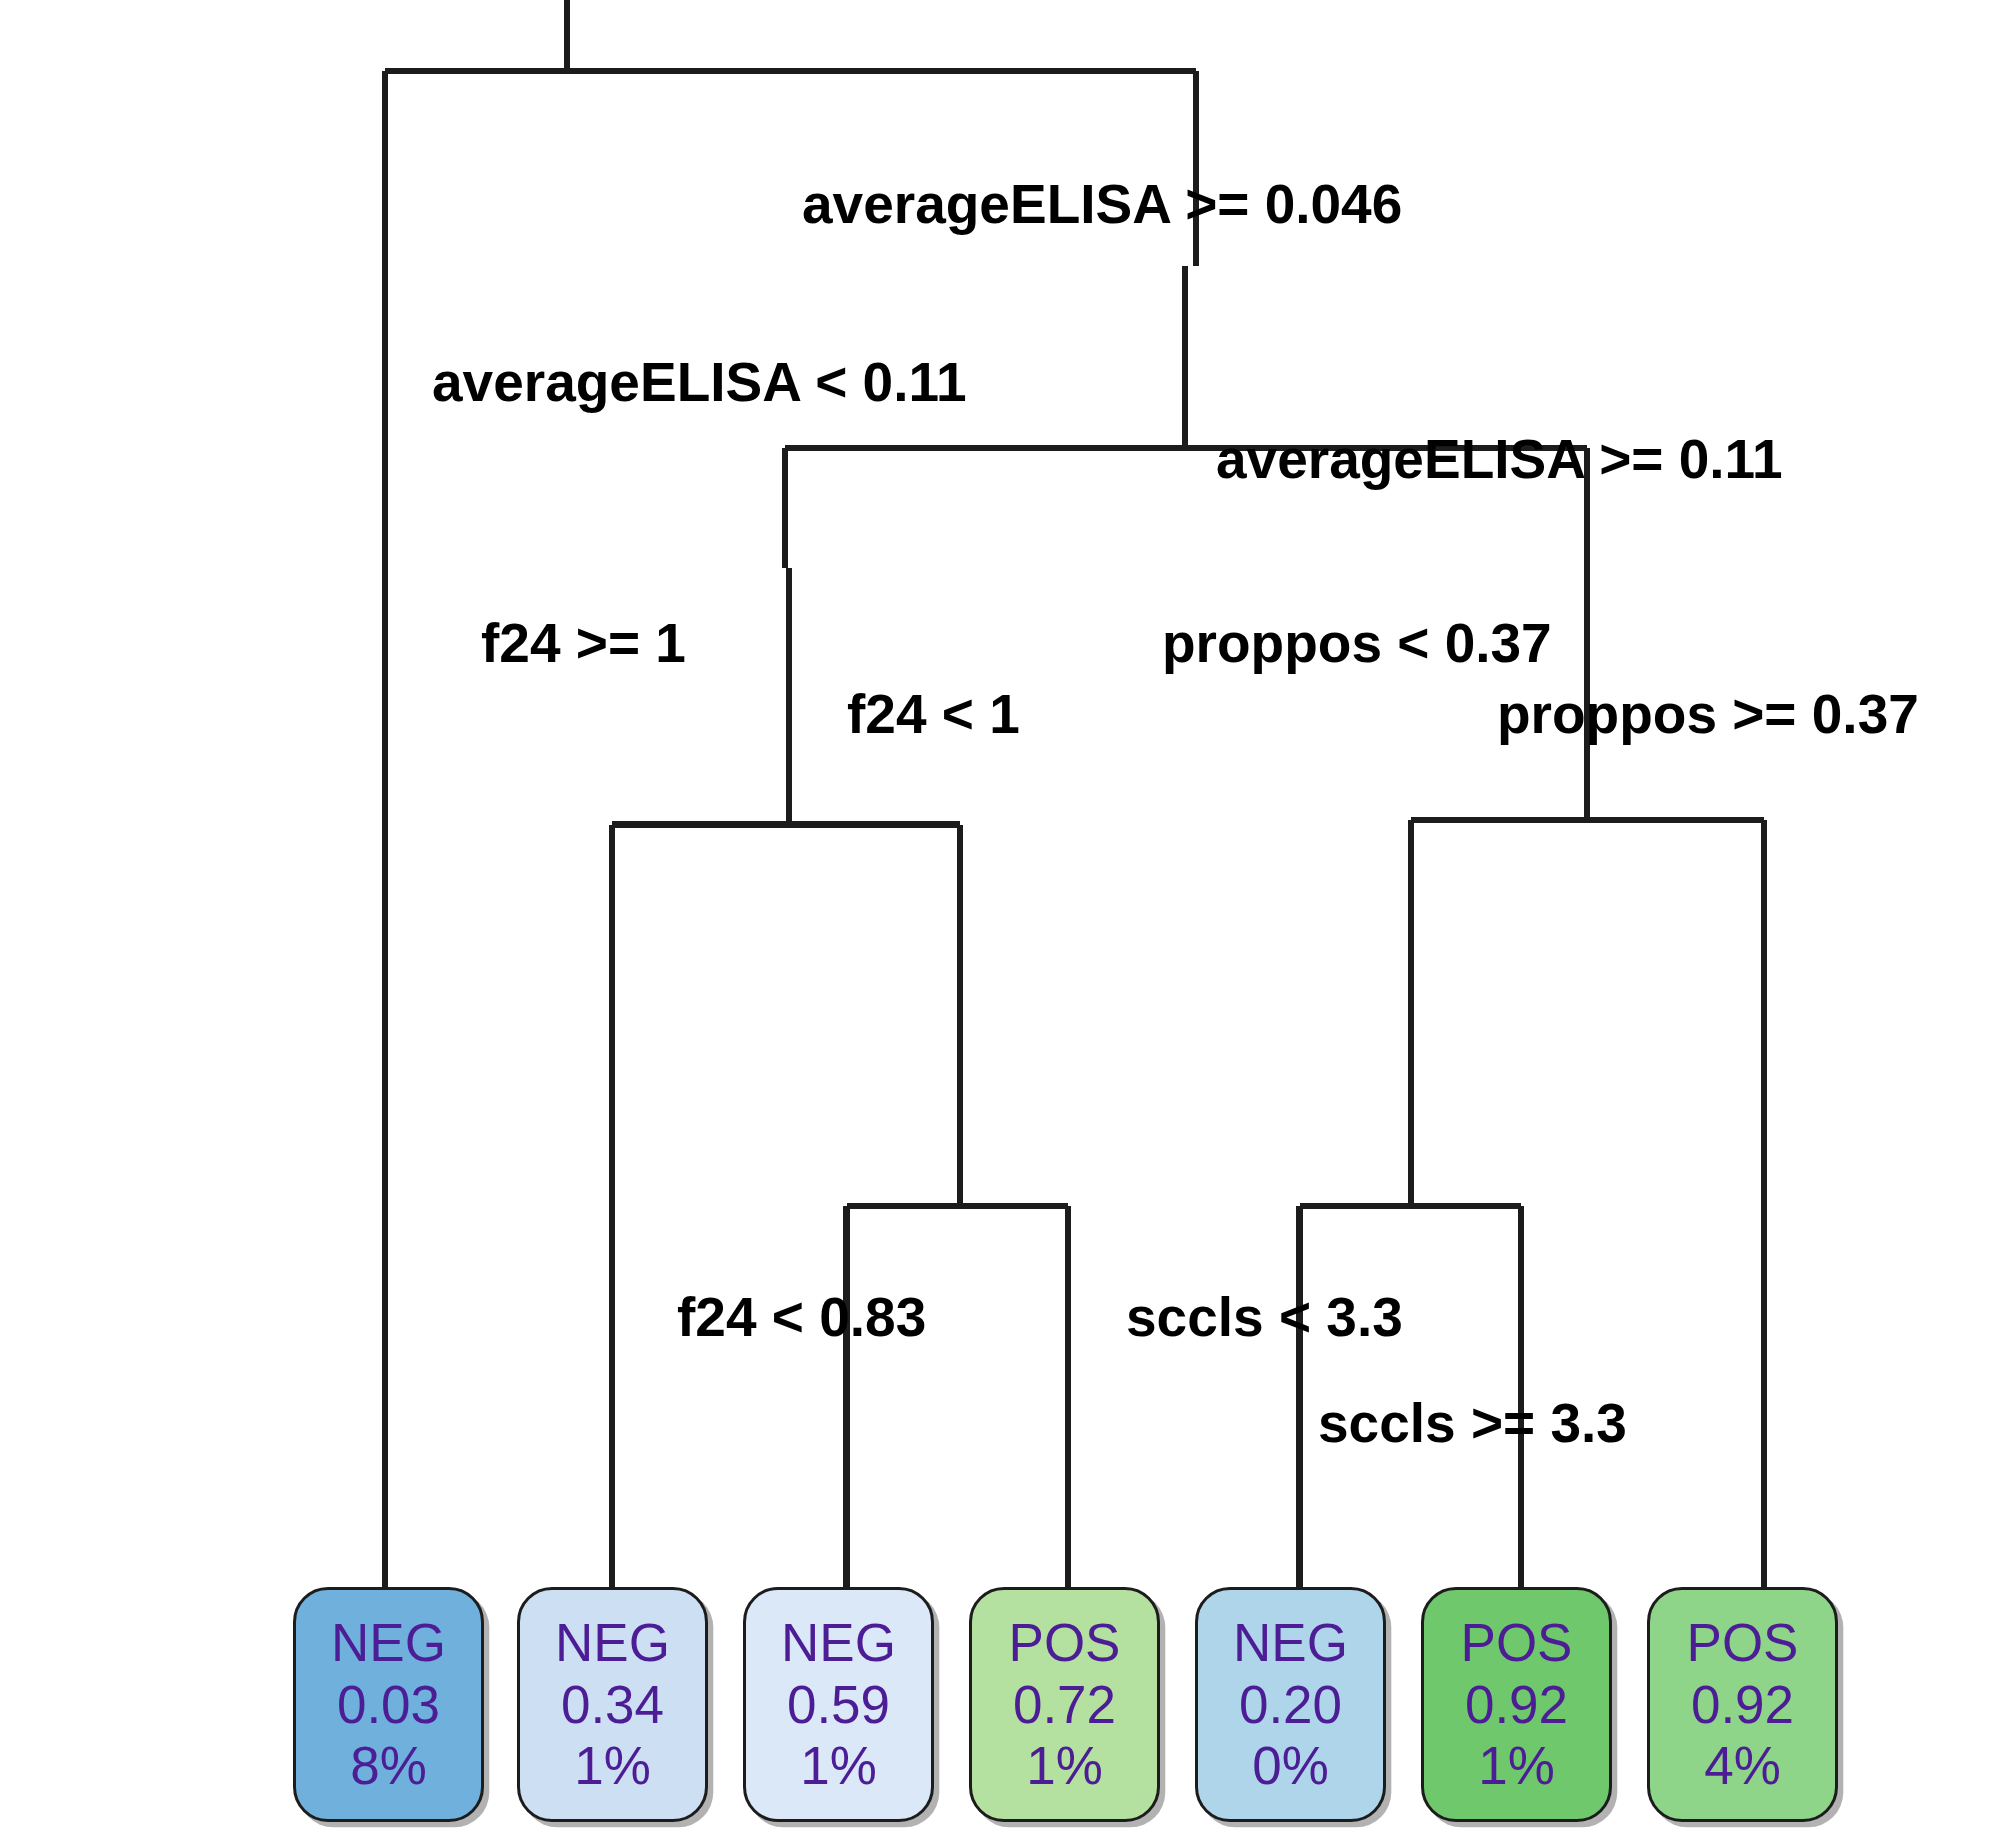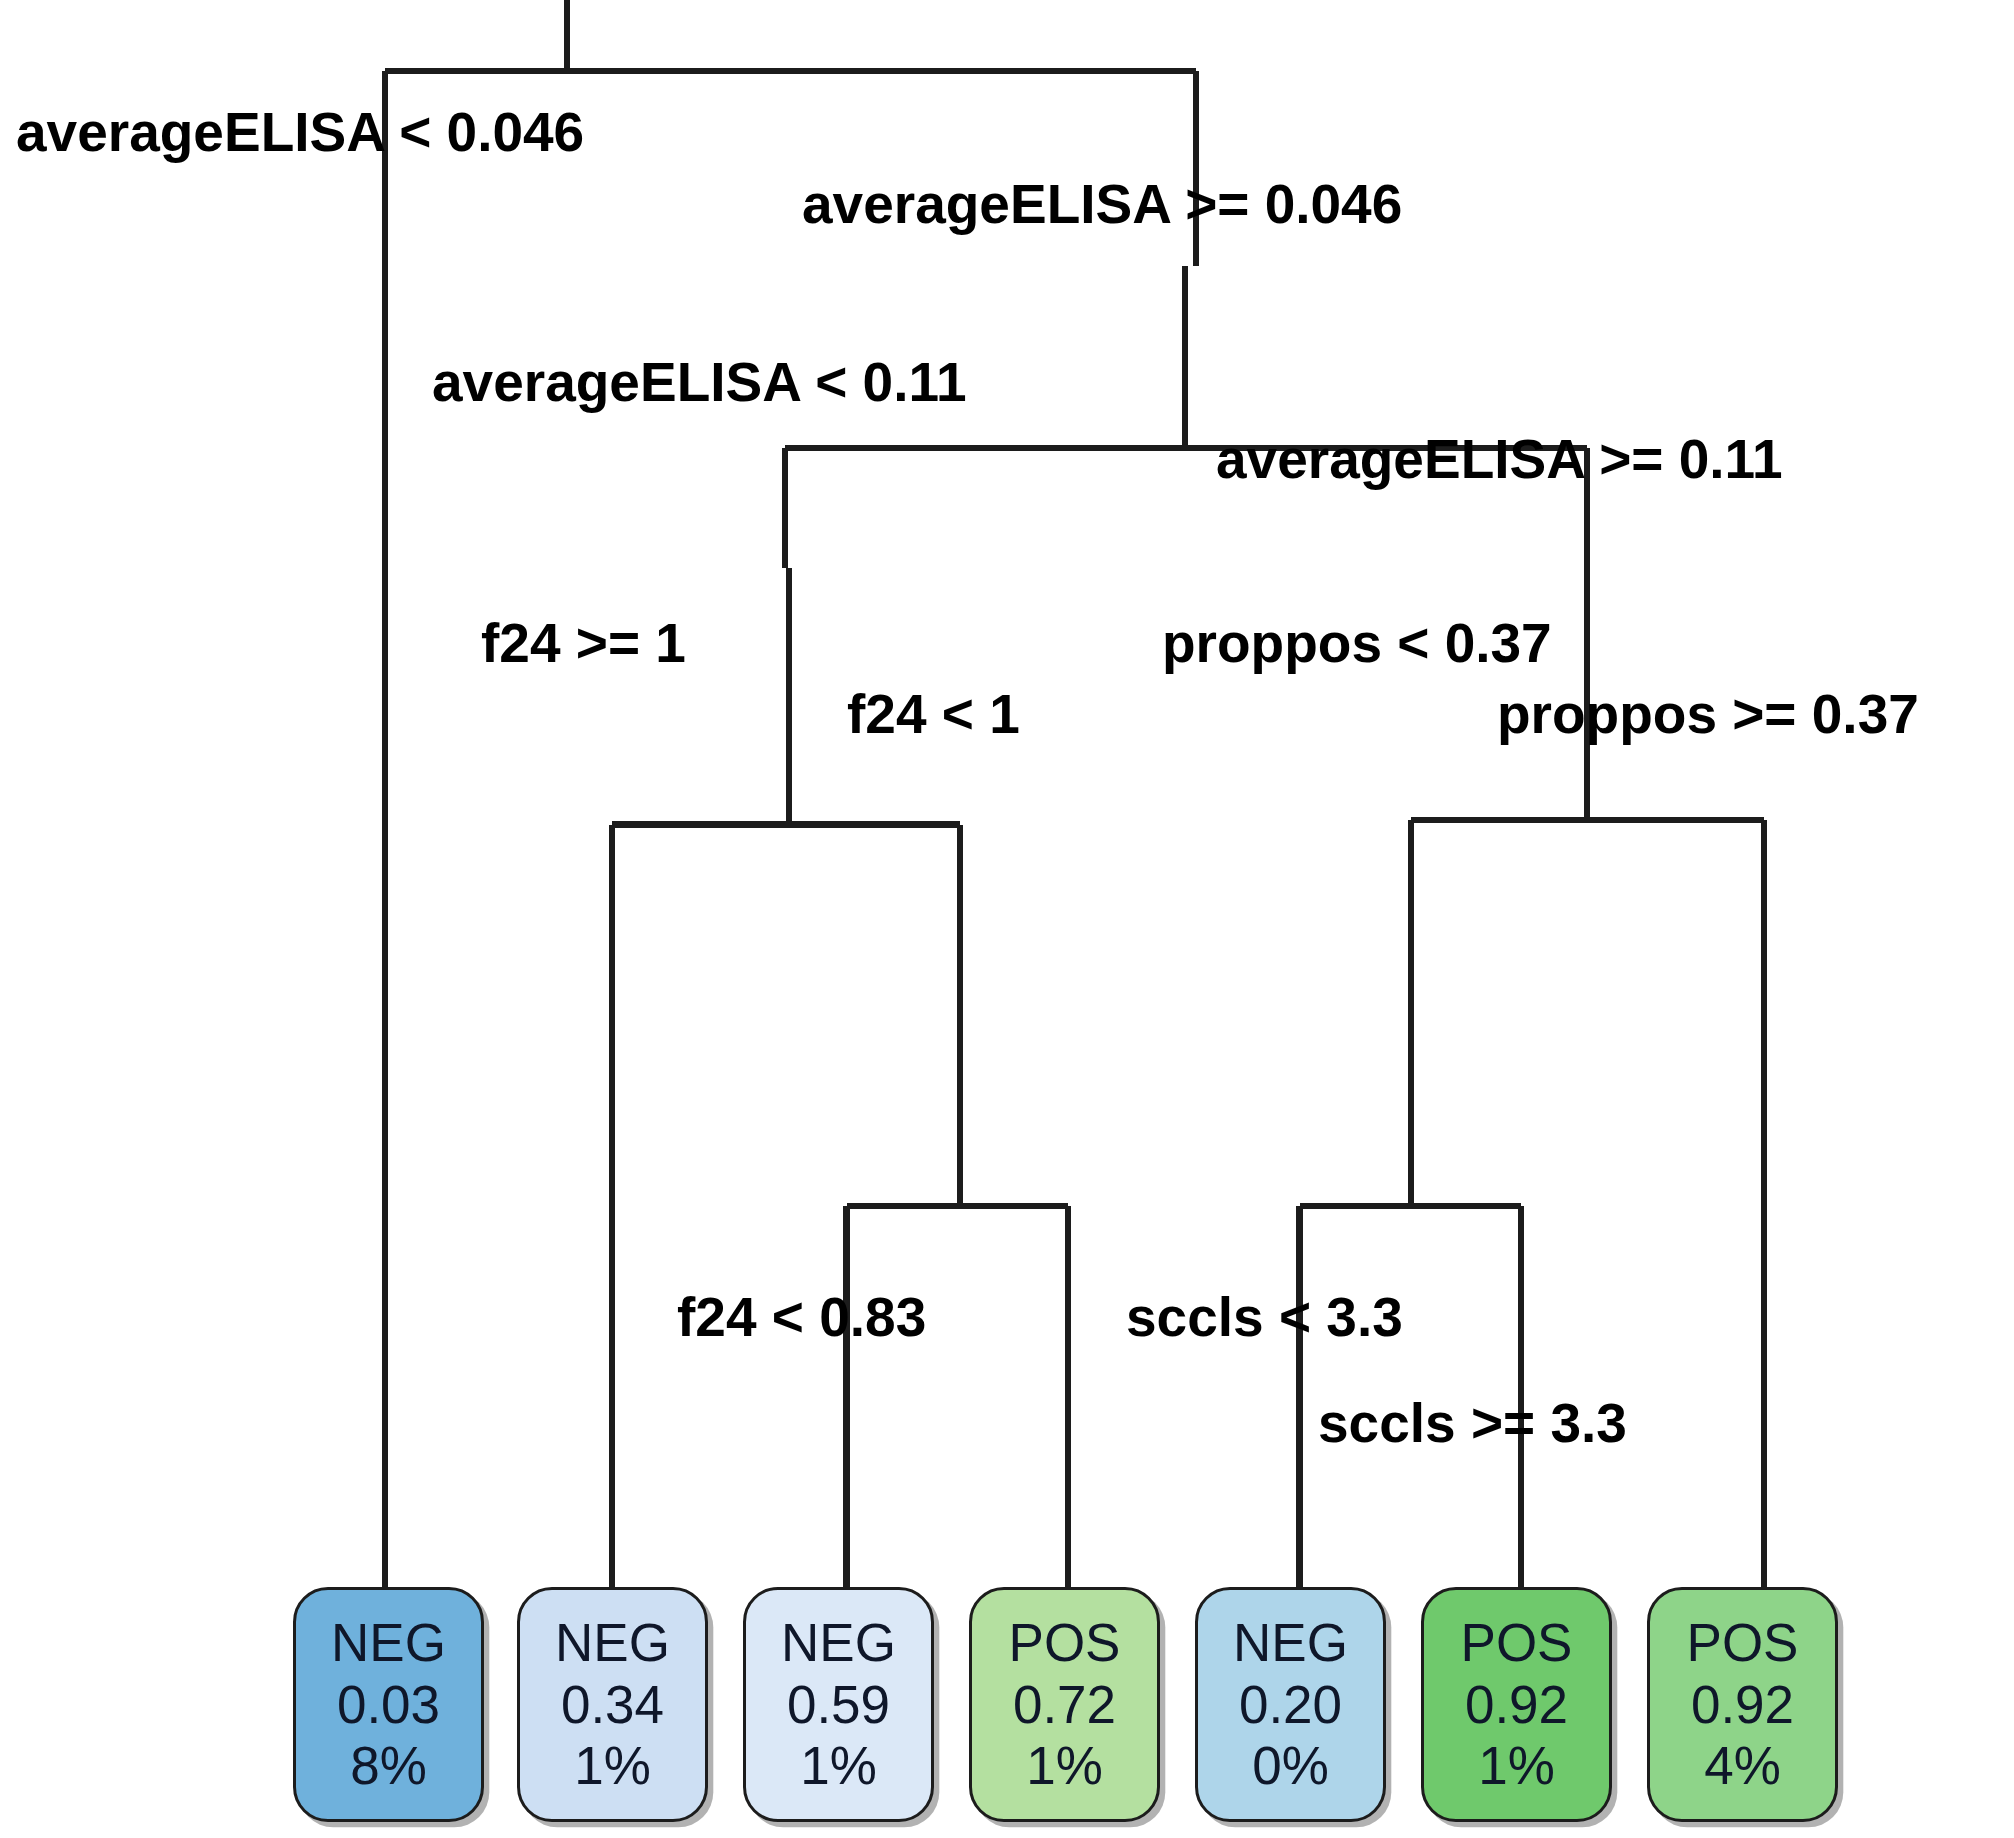--- a/index.html
+++ b/index.html
@@ -36,21 +36,21 @@
     position: absolute;
     box-sizing: border-box;
     border: 3.5px solid #1c1c1c;
     border-radius: 35px;
     display: flex;
     flex-direction: column;
     align-items: center;
     justify-content: center;
     font-family: "Liberation Sans", sans-serif;
     font-size: 53px;
-    color: #0f172a;
+    color: #4c1d95;
     line-height: 1.16;
     box-shadow: 5.3px 5.3px 0 rgba(0,0,0,0.30);
   }
   .leaf .ln {
     display: block;
     text-align: center;
   }
 </style>
 </head>
 <body>
@@ -90,21 +90,20 @@
       <path d="M 1990 1180 L 1990 1790"></path>
 
       <path d="M 1592 1100 L 1592 1360"></path>
       <path d="M 1466 1360 L 1716 1360"></path>
       <path d="M 1466 1360 L 1466 1790"></path>
       <path d="M 1716 1360 L 1716 1615"></path>
       <path d="M 1716 1615 L 1716 1790"></path>
     </g>
   </svg>
 
-  <div class="split-label" style="left:16px; top:105px;">averageELISA &lt; 0.046</div>
 
   <div class="split-label" style="left:802px; top:177px;">averageELISA &gt;= 0.046</div>
 
   <div class="split-label" style="left:432px; top:355px;">averageELISA &lt; 0.11</div>
 
   <div class="split-label" style="left:1216px; top:432px;text-align:center;">averageELISA &gt;= 0.11</div>
 
   <div class="split-label" style="left:474px; top:616px;margin-left:7px;">f24 &gt;= 1</div>
 
   <div class="split-label" style="left:847px; top:687px;">f24 &lt; 1</div>

